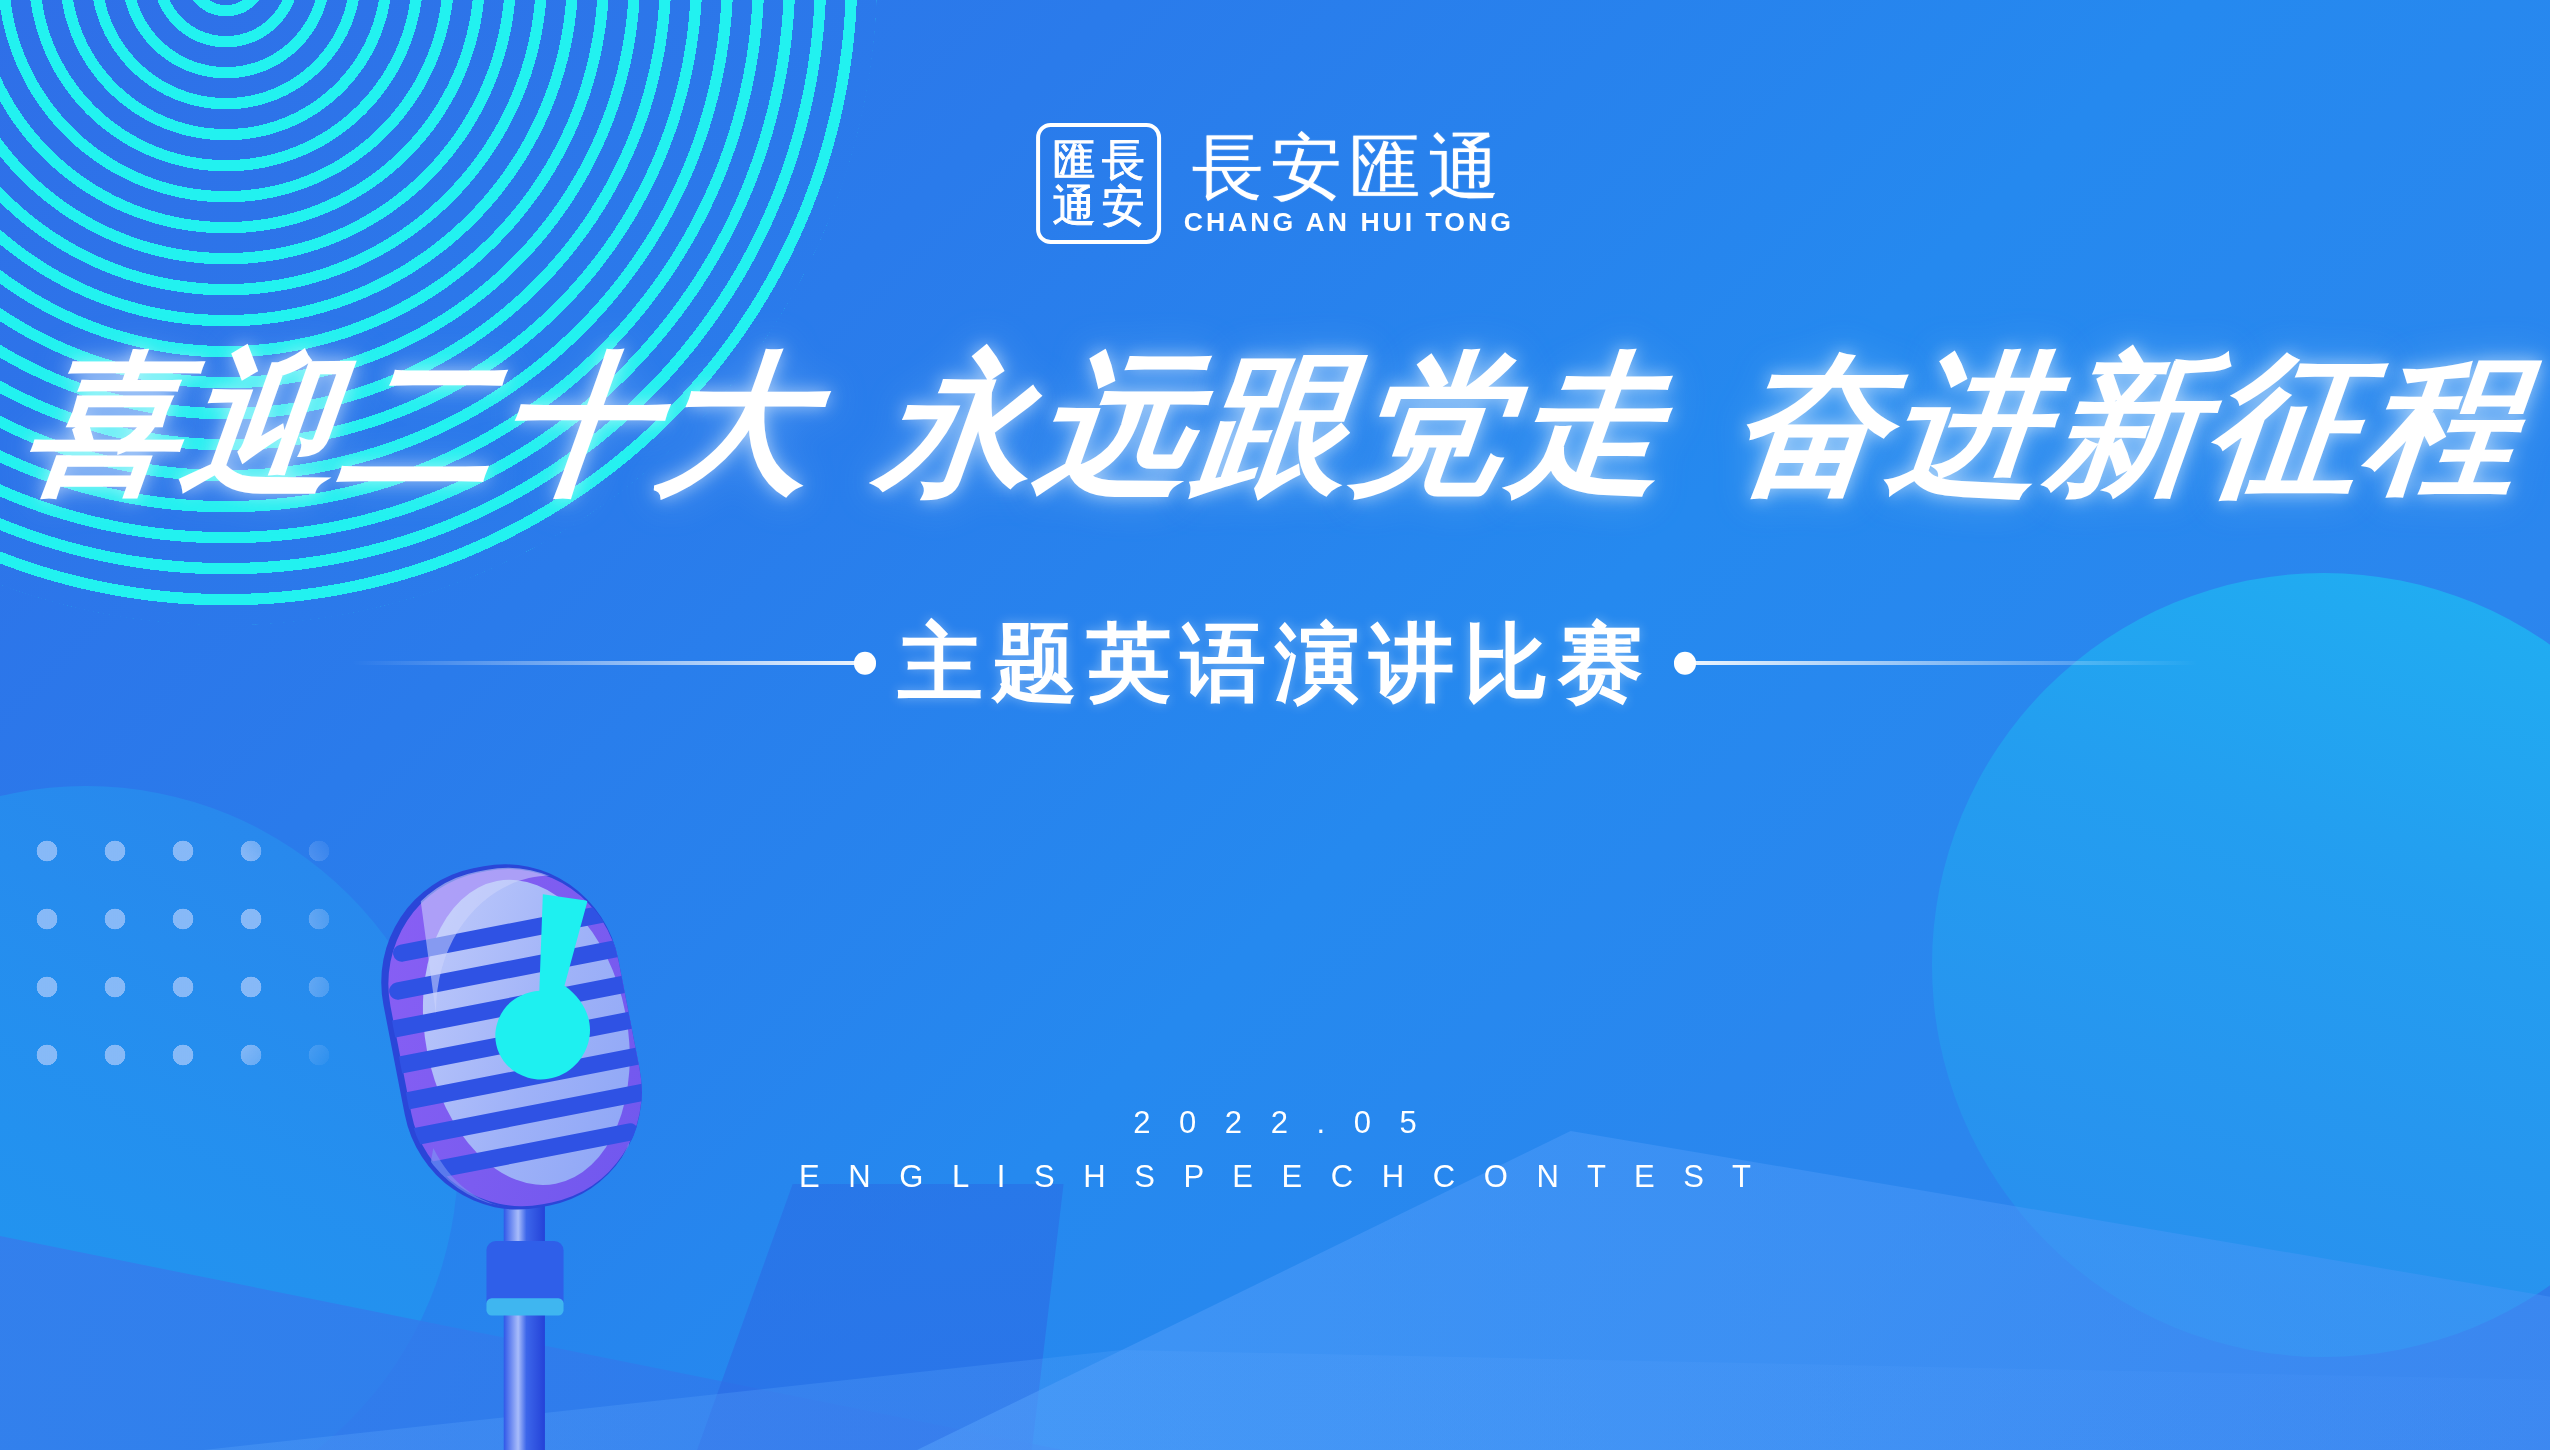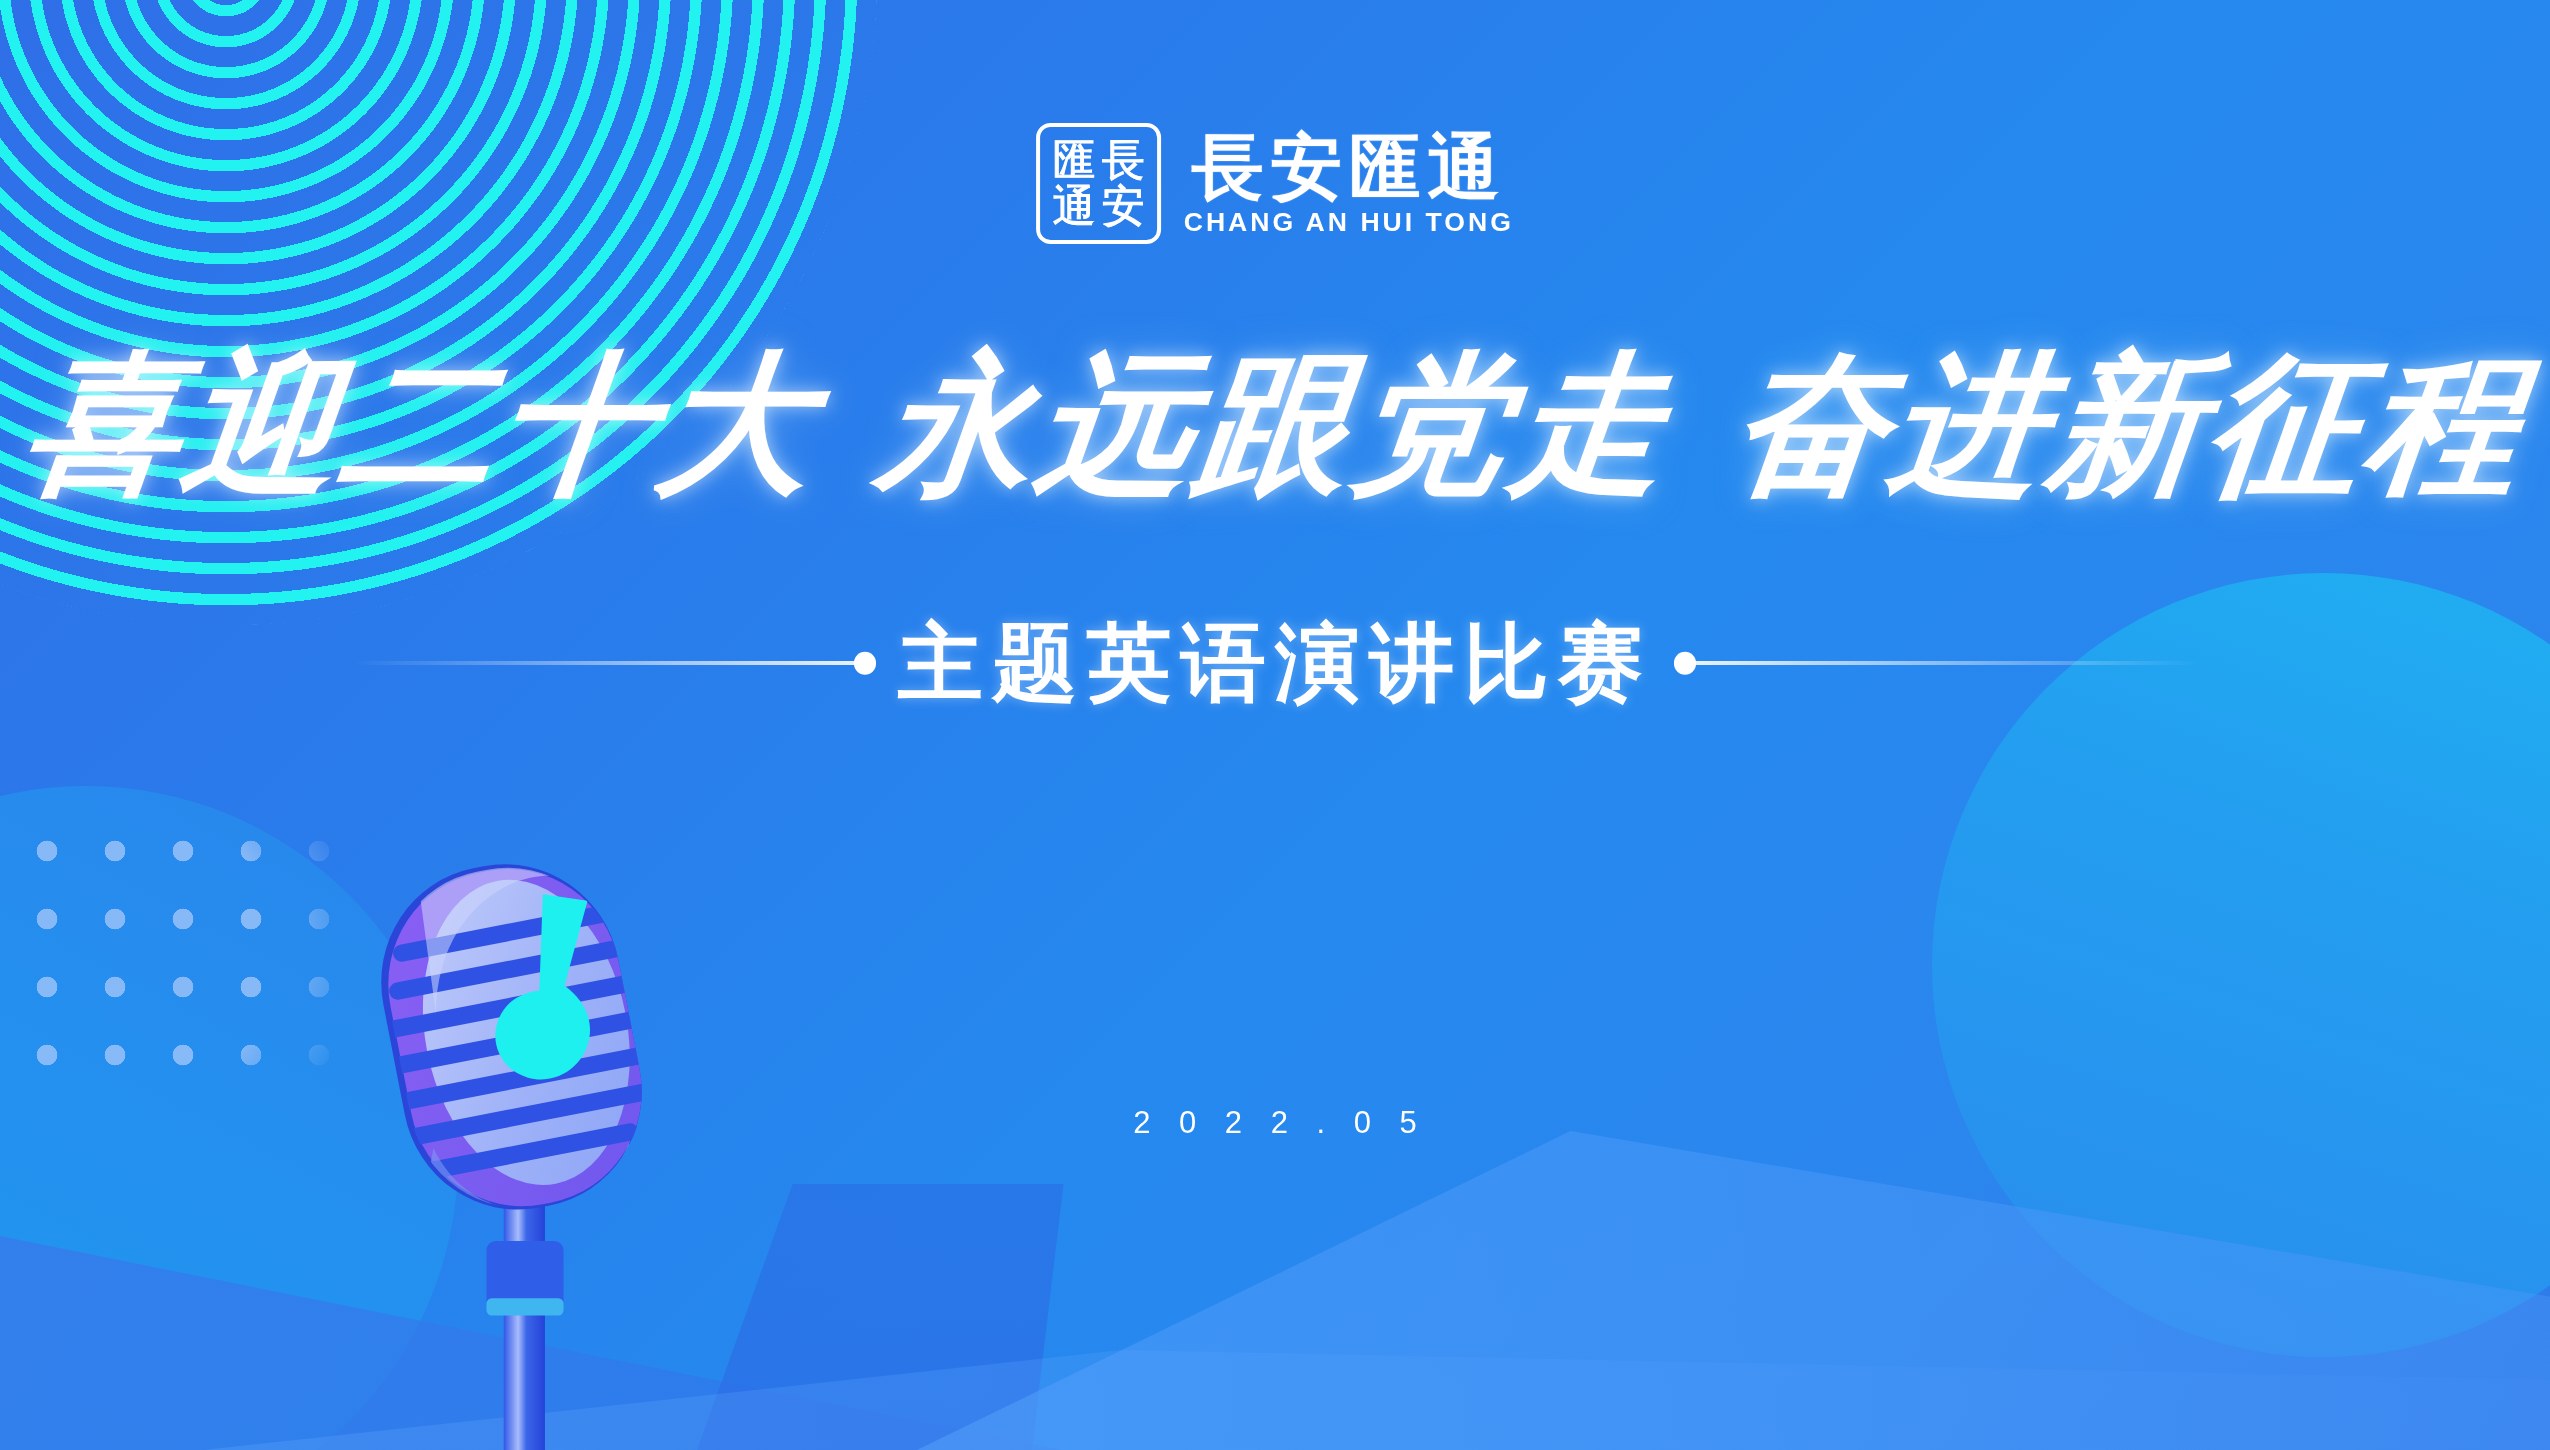--- a/index.html
+++ b/index.html
@@ -106,21 +106,21 @@
     display:flex; align-items:center; justify-content:center;
     letter-spacing:0;
     -webkit-text-stroke:1px #ffffff;
     transform:scaleY(1.02);
   }
   .wordmark { display:flex; flex-direction:column; align-items:center; }
   .wordmark .cn {
     color:#ffffff;
     font-size:72px;
     line-height:74px;
-    font-weight:700;
+    font-weight:400;
     letter-spacing:6.6px;
     font-family:"Liberation Sans", sans-serif;
     text-shadow:0 0 1.3px rgba(255,255,255,.6);
   }
   .wordmark .en {
     color:#ffffff;
     font-size:26.6px;
     line-height:29px;
     font-weight:700;
     letter-spacing:3px;
@@ -255,20 +255,21 @@
       <div class="knob"></div>
     </div>
     <div class="sub-title">主题英语演讲比赛</div>
     <div class="rule right">
       <div class="knob"></div>
     </div>
   </div>
 
   <div class="footer-text">
     <div class="date">2 0 2 2 . 0 5</div>
+    <div class="en-sub">E N G L I S H  S P E E C H  C O N T E S T</div>
   </div>
 
   <div class="mic">
     <svg viewBox="0 0 460 894" xmlns="http://www.w3.org/2000/svg">
       <defs>
         <linearGradient id="bodyG" x1="0" y1="0" x2="1" y2="1">
           <stop offset="0%" stop-color="#8a5ff5"></stop>
           <stop offset="55%" stop-color="#7b5cf0"></stop>
           <stop offset="100%" stop-color="#6f57ee"></stop>
         </linearGradient>

